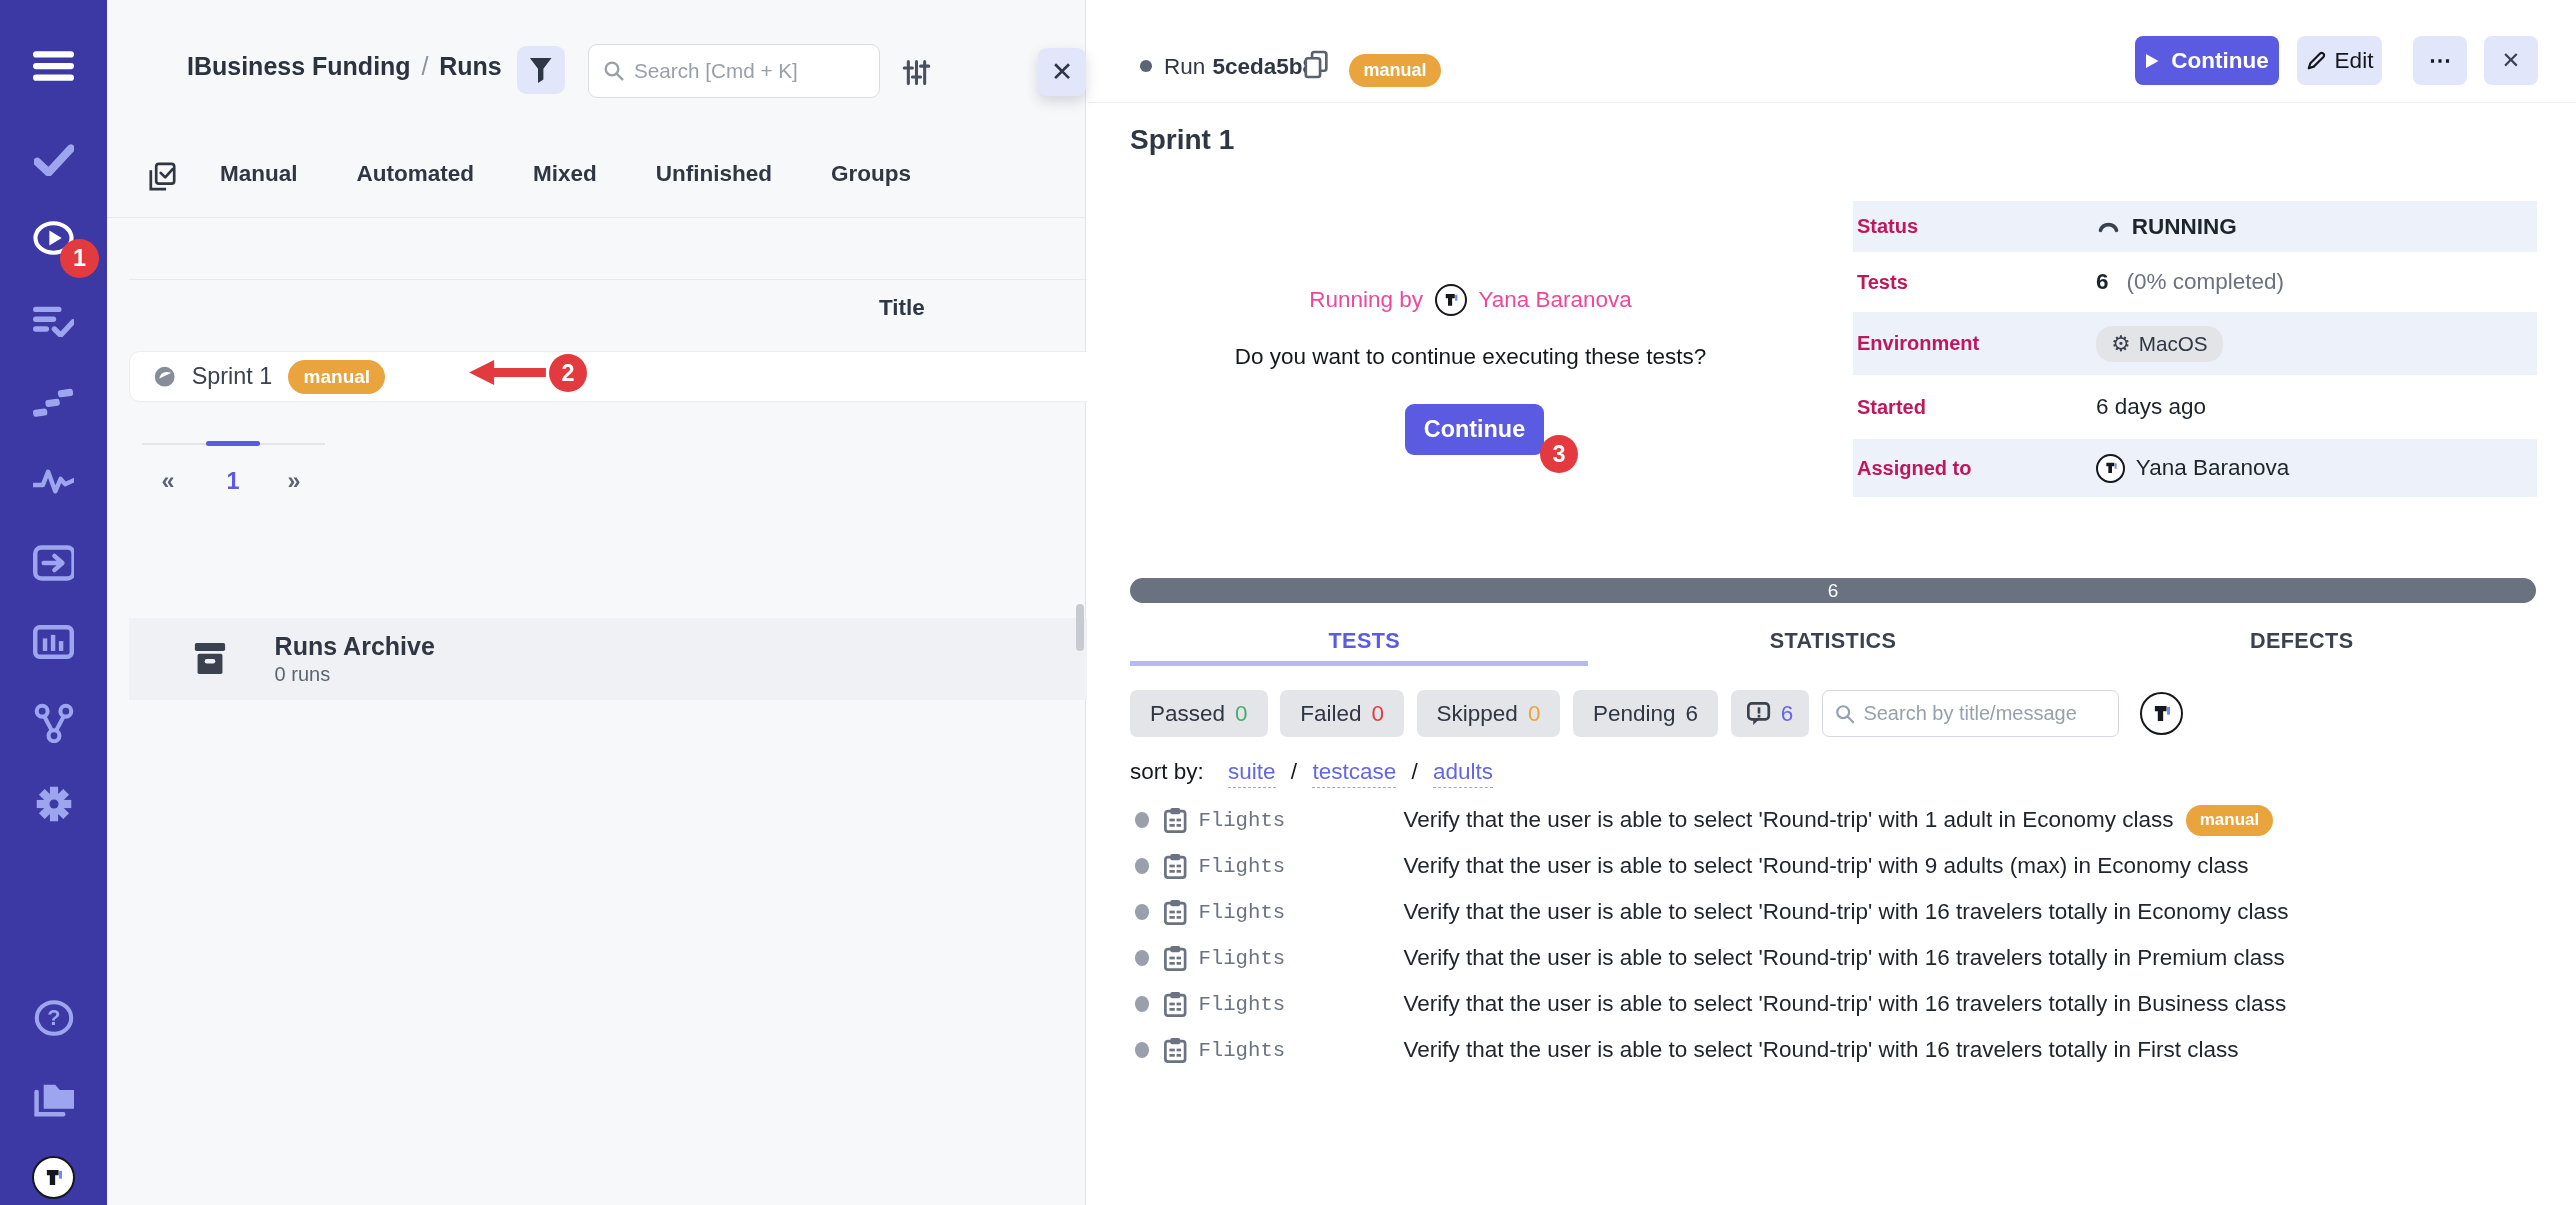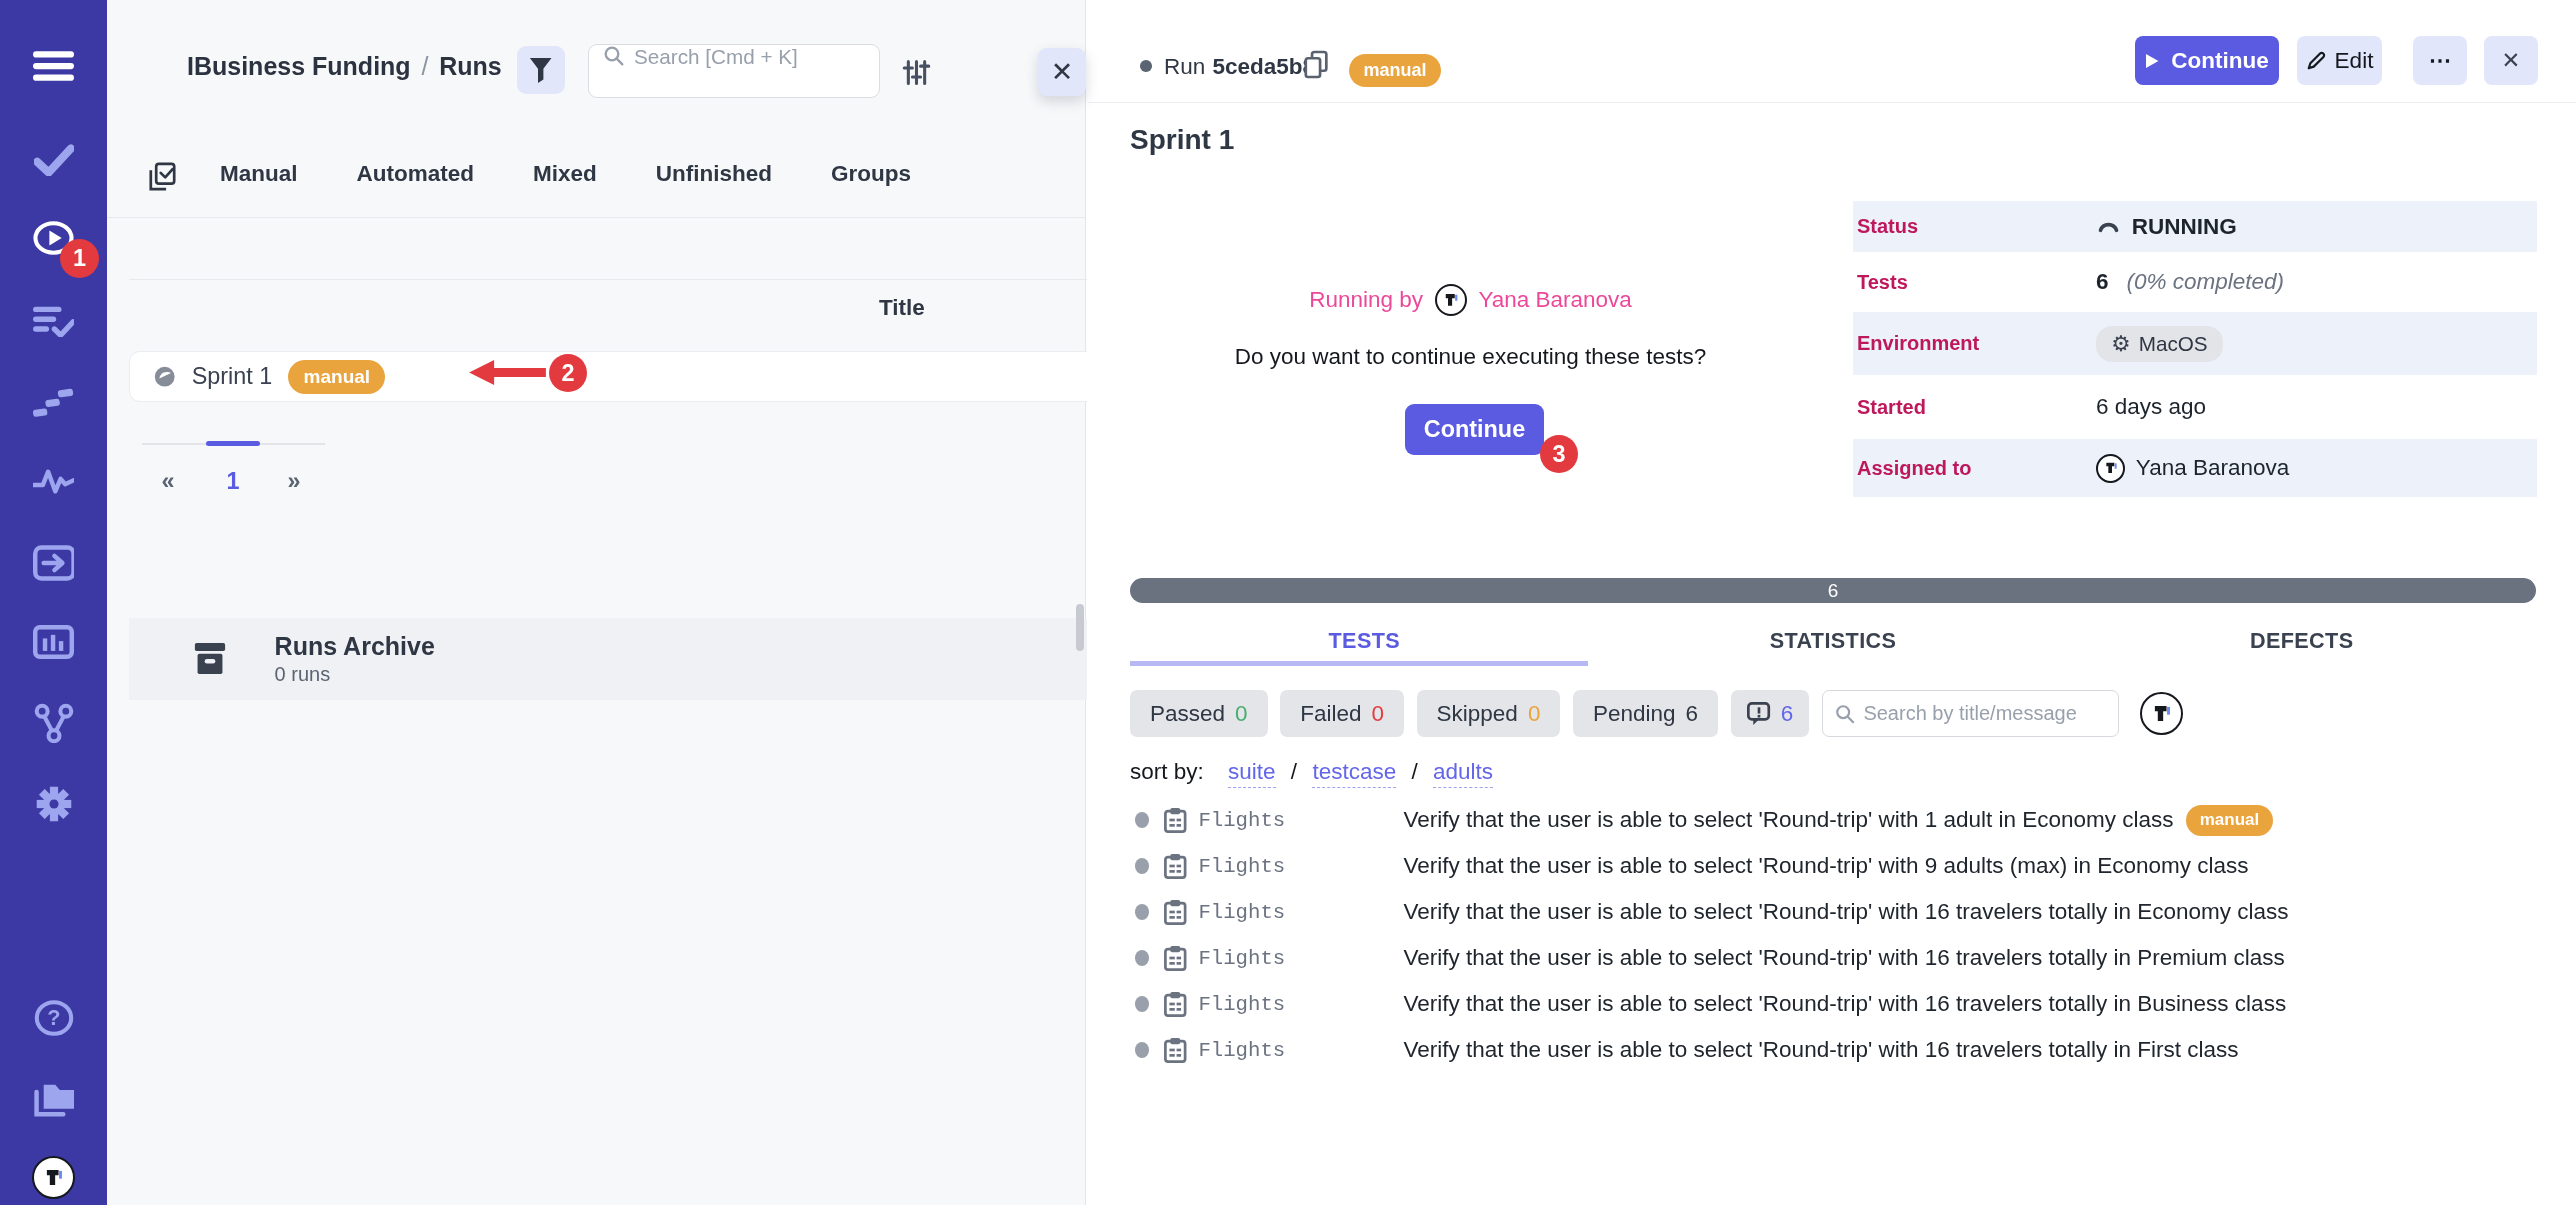--- a/index.html
+++ b/index.html
@@ -23,21 +23,21 @@
   .left-panel { position:absolute; left:107px; top:0; width:979px; height:1205px;
     background:#f7f8f9; border-right:1.8px solid #e3e5e9; }
   .breadcrumb { position:absolute; left:32px; top:52px; font-size:25px; font-weight:bold;
     color:#2b3340; white-space:nowrap;margin-left:48px; }
   .breadcrumb .sep { color:#8a93a0; font-weight:normal; margin:0 10.8px; }
   .funnel-btn { position:absolute; left:410px; top:46px; width:48px; height:48px;
     border-radius:9px; background:#e2e6fb; display:flex; align-items:center;
     justify-content:center; cursor:pointer; }
   .lp-search { position:absolute; left:481px; top:44px; width:292px; height:54px;
     background:#fff; border:1.8px solid #dadde2; border-radius:9px; display:flex;
-    align-items:flex-start; padding-left:14.4px; }
+    align-items:center; padding-left:14.4px; }
   .lp-search input { border:none; outline:none; background:transparent; font-size:20.7px;
     color:#545d6a; margin-left:9px; width:225px; font-family:inherit; }
   input::placeholder { color:#98a0ac; }
   .sliders-btn { position:absolute; left:793px; top:56px; width:32px; height:32px; cursor:pointer;
     display:flex; align-items:center; justify-content:center; }
   .lp-close { position:absolute; left:931px; top:48px; width:48px; height:48px; z-index:20;
     border-radius:9px; background:#e2e6fb; box-shadow:0 5.4px 12.6px rgba(40,50,90,.18);
     display:flex; align-items:center; justify-content:center; font-size:27px; color:#2f3744;
     cursor:pointer; }
   .lp-tabs { position:absolute; left:113px; top:161px; display:flex; gap:59px; }
@@ -99,21 +99,21 @@
     color:#15181d; }
   .prompt-btn { position:absolute; left:317px; top:404px; width:139px; height:51px;
     border-radius:9px; background:#5a5be0; color:#fff; font-size:23.4px; font-weight:bold;
     display:flex; align-items:center; justify-content:center; cursor:pointer; }
 
   .details { position:absolute; left:765px; top:201px; width:684px; }
   .d-row { display:flex; align-items:center; }
   .d-row.alt { background:#edf1fa; }
   .d-label { width:243px; padding-left:4px; font-size:20px; font-weight:bold; color:#be185d; }
   .d-val { font-size:22.5px; color:#1d242c; display:flex; align-items:center; gap:10.8px; }
-  .d-note { color:#6b7280; margin-left:7.2px;font-style:italic; }
+  .d-note { color:#6b7280; margin-left:7.2px; }
   .env-chip { background:#e2e4e8; border-radius:16px; height:36px; display:inline-flex;
     align-items:center; padding:0 15.3px; gap:8px; font-size:20.7px; color:#2f3744; }
   .gear-glyph { font-size:21.6px; color:#3a4250; }
 
   .progressbar { position:absolute; left:42px; top:578px; width:1406px; height:25px;
     border-radius:12.6px; background:#6a7280; color:#fff; text-align:center; font-size:19px;
     line-height:25px; }
   .rp-tabs { position:absolute; left:42px; top:628px; width:1406px; display:flex; }
   .rp-tab { flex:1; text-align:center; font-size:21.6px; font-weight:bold; letter-spacing:0.4px;
     color:#3a4250; cursor:pointer; }

